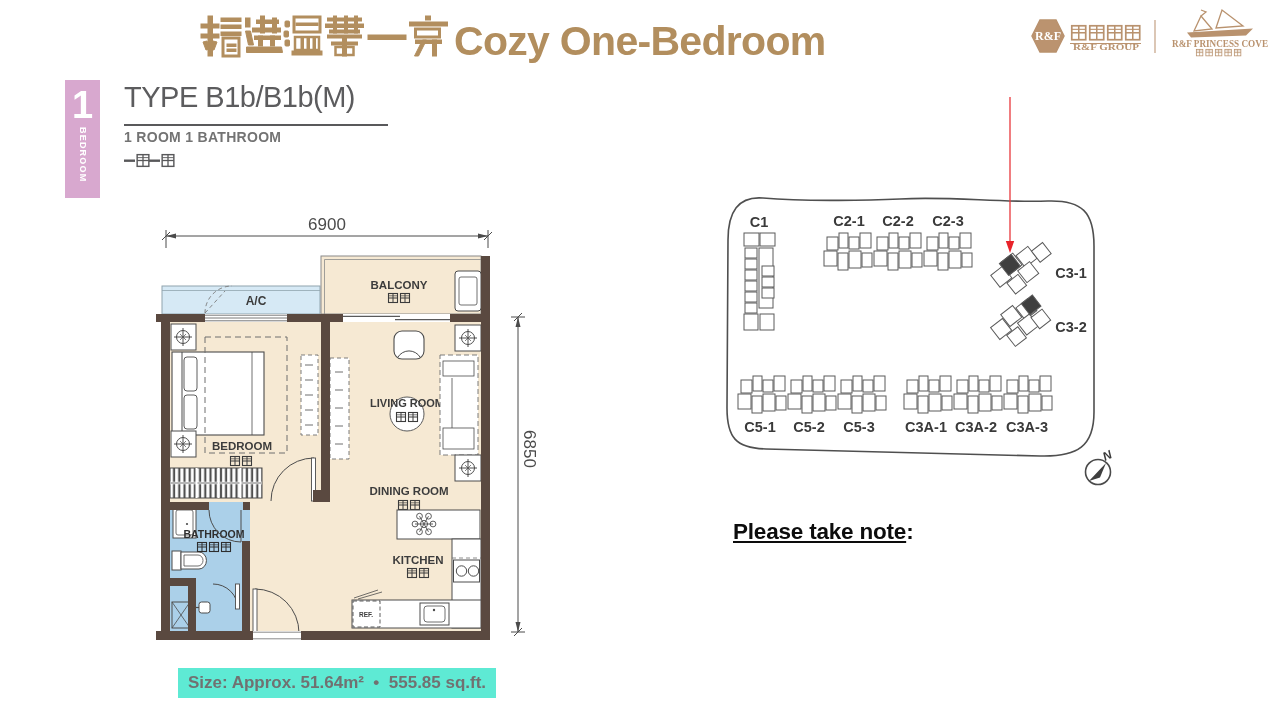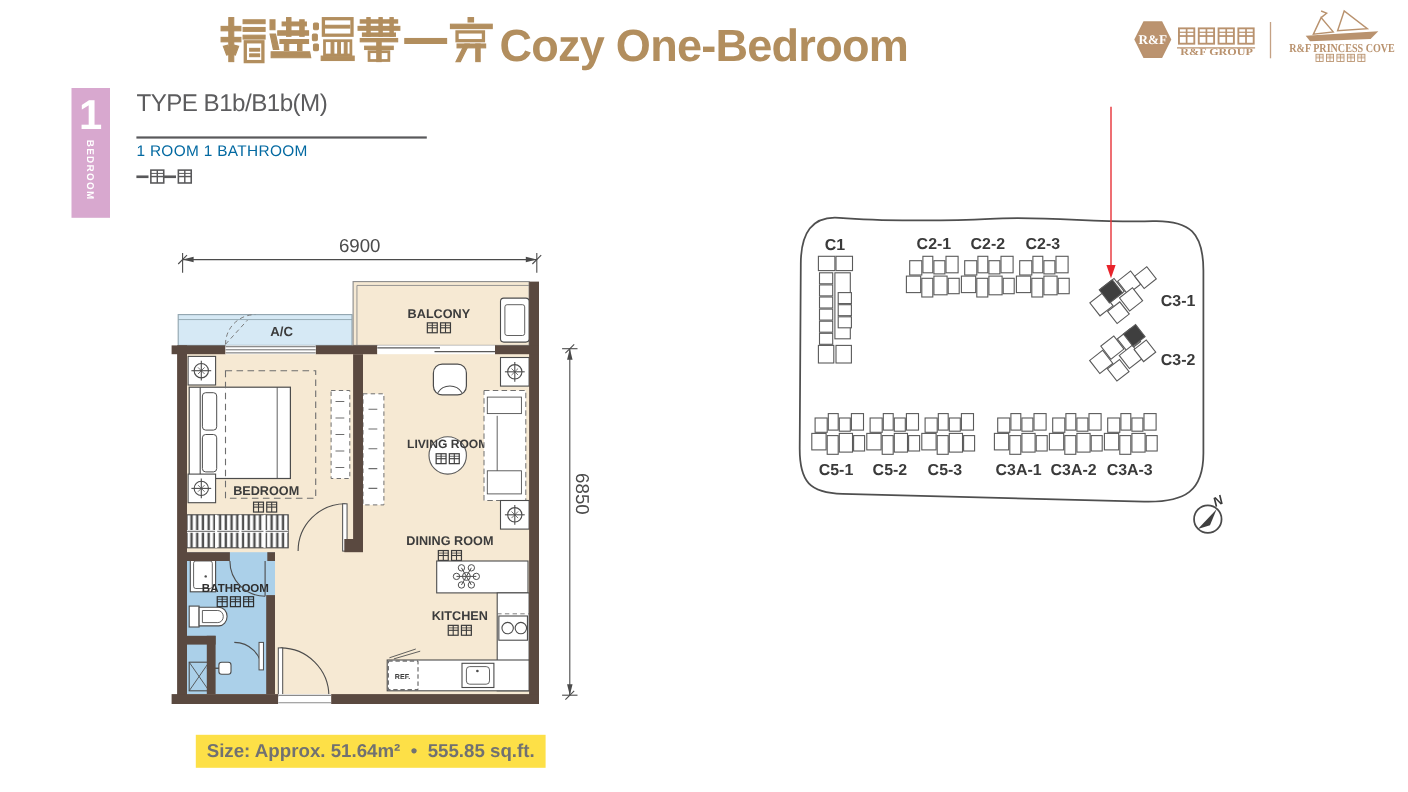--- a/index.html
+++ b/index.html
@@ -3,36 +3,37 @@
 <meta charset="utf-8">
 <style>
   html,body{margin:0;padding:0;}
   body{width:1280px;height:720px;position:relative;background:#ffffff;overflow:hidden;
        font-family:"Liberation Sans", sans-serif;}
   .abs{position:absolute;}
 </style>
 </head>
 <body>
 
-<div class="abs" style="left:124px;top:81px;font-size:22px;color:#5c5c5e;letter-spacing:-0.5px;">TYPE B1b/B1b(M)</div>
+<div class="abs" style="left:124px;top:81px;font-size:29px;color:#5c5c5e;letter-spacing:-0.5px;">TYPE B1b/B1b(M)</div>
 
 <div class="abs" style="left:124px;top:124px;width:264px;height:2px;background:#59595b;"></div>
 
-<div class="abs" style="left:124px;top:129px;font-size:14px;font-weight:normal;color:#0369a1;letter-spacing:0.3px;text-align:center;">1 ROOM 1 BATHROOM</div>
+<div class="abs" style="left:124px;top:129px;font-size:14px;font-weight:bold;color:#737373;letter-spacing:0.3px;text-align:center;">1 ROOM 1 BATHROOM</div>
 
 <div class="abs" style="left:65px;top:80px;width:35px;height:118px;background:#d8a8cf;"></div>
 
 <div class="abs" style="left:65px;top:84px;width:35px;text-align:center;font-size:38px;font-weight:bold;color:#ffffff;">1</div>
 
 <div class="abs" style="left:65px;top:127px;width:35px;text-align:center;"><span style="writing-mode:vertical-rl;font-size:9px;font-weight:bold;color:#ffffff;letter-spacing:1.2px;">BEDROOM</span></div>
 
 <div class="abs" style="left:733px;top:518px;font-size:22.5px;color:#0c0c0c;letter-spacing:-0.2px;line-height:27.6px;">
+<div style="font-weight:bold;"><span style="text-decoration:underline;">Please take note</span>:</div>
 </div>
 
-<div class="abs" style="left:178px;top:668px;width:318px;height:30px;background:#fde047;color:#717171;font-weight:bold;font-size:17px;text-align:center;line-height:30px;">Size: Approx. 51.64m² &nbsp;•&nbsp; 555.85 sq.ft.</div>
+<div class="abs" style="left:178px;top:668px;width:318px;height:30px;background:#5eead4;color:#717171;font-weight:bold;font-size:17px;text-align:center;line-height:30px;">Size: Approx. 51.64m² &nbsp;•&nbsp; 555.85 sq.ft.</div>
 
 <svg class="abs" style="left:0;top:0;" width="1280" height="720" viewBox="0 0 1280 720">
 <defs>
 
   <pattern id="hatch" width="5.2" height="30" patternUnits="userSpaceOnUse">
     <rect width="5.2" height="30" fill="#ffffff"></rect>
     <rect x="1.4" width="2.2" height="30" fill="#4f4f4f"></rect>
   </pattern>
 
   <g id="cjk">

